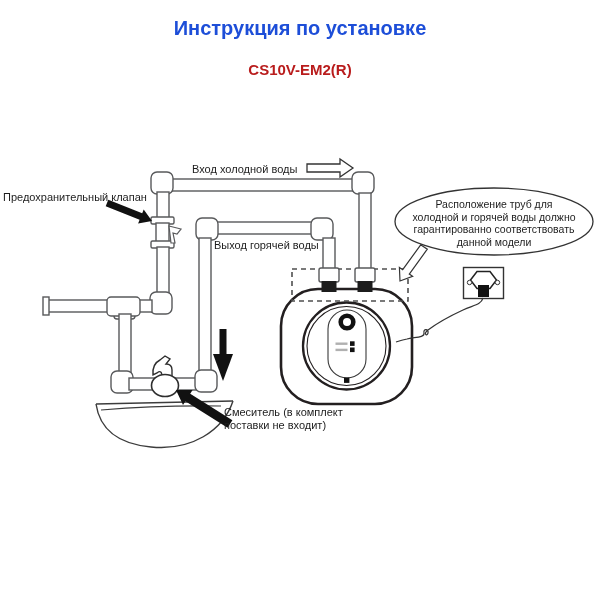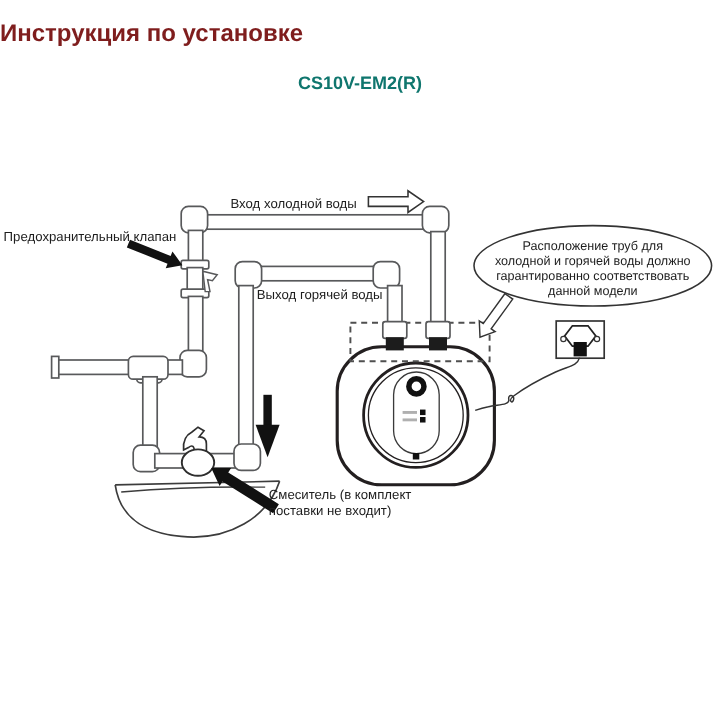--- a/index.html
+++ b/index.html
@@ -1,26 +1,26 @@
 <!DOCTYPE html>
 <html><head>
 <meta charset="utf-8">
 <style>
   html,body{margin:0;padding:0;background:#fff;}
   .page{
     position:relative;width:600px;height:591px;background:#ffffff;
     font-family:"Liberation Sans",sans-serif;overflow:hidden;
   }
   .title{
-    position:absolute;top:17px;left:0;width:100%;
-    font-size:20px;font-weight:bold;color:#7f1d1d;
+    position:absolute;top:17px;left:0;width:100%;text-align:center;
+    font-size:20px;font-weight:bold;color:#1d4ed8;
   }
   .model{
     position:absolute;left:0;width:100%;text-align:center;
-    font-size:15px;font-weight:bold;color:#0f766e;
+    font-size:15px;font-weight:bold;color:#b91c1c;
   }
   .model-1{top:61px;}
   .model-2{top:93px;}
   svg{position:absolute;top:0;left:0;}
   svg text{font-family:"Liberation Sans",sans-serif;fill:#1d1d1d;}
   .lbl{font-size:11px;}
   .callout-txt{font-size:10.5px;}
 </style>
 </head>
 <body>

